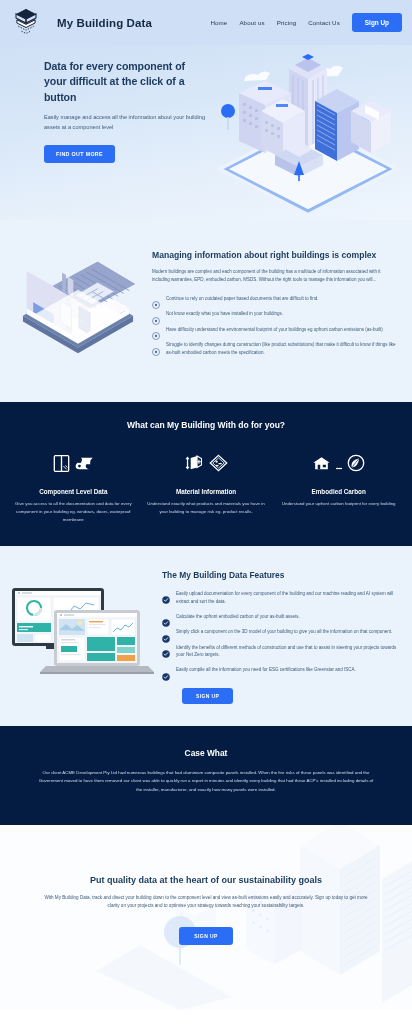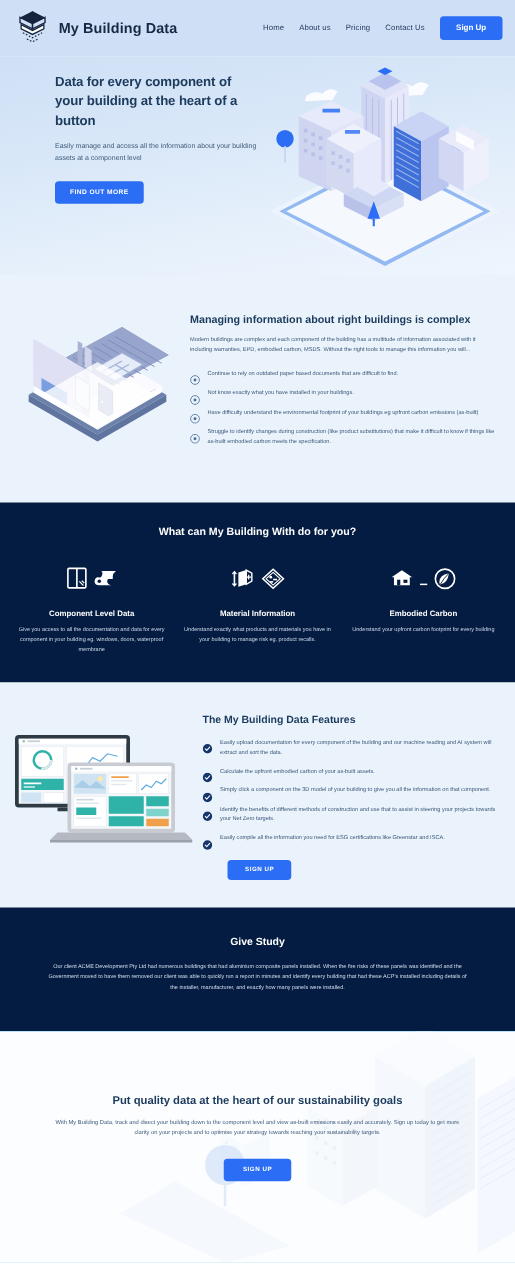--- a/index.html
+++ b/index.html
@@ -15,21 +15,21 @@
   
   .nav {
     height:45px;
     display:flex;
     align-items:center;
     padding:0 10px 0 12px;
     background:linear-gradient(180deg,#cfe0f6 0%,#cfe0f6 100%);
     position:relative;
     z-index:5;
   }
-  .brand { display:flex; align-items:center; gap:7px; }
+  .brand { display:flex; align-items:center; gap:17px; }
   .logo-svg { width:28px; height:30px; display:block; }
   .brand-name {
     font-size:11.5px; font-weight:bold; color:#132944; letter-spacing:.1px;
   }
   .nav-right { margin-left:auto; display:flex; align-items:center; gap:12px; }
   .nav-link {
     font-size:6.2px; color:#1d3557; text-decoration:none; white-space:nowrap;
     letter-spacing:.1px;
   }
   .signup-btn {
@@ -120,21 +120,21 @@
     letter-spacing:.4px; padding:5px 14px; cursor:pointer;
   }
 
   
   .sec-case { background:#041c41; padding:22px 36px 30px; text-align:center; }
   .case-title { color:#fff; font-size:8.4px; font-weight:bold; margin-bottom:11px; }
   .case-p { color:#d4dfee; font-size:4.4px; line-height:1.95; }
 
   
   .sec-cta {
-    position:relative; background:#7dd3fc; padding:50px 30px 0; text-align:center;
+    position:relative; background:#f0abfc; padding:50px 30px 0; text-align:center;
     height:185px; overflow:hidden;
   }
   .cta-art { position:absolute; inset:0; width:412px; height:185px; }
   .cta-inner { position:relative; z-index:3; }
   .cta-title { font-size:9px; font-weight:bold; color:#1b3a5c; margin-bottom:9px; }
   .cta-p { font-size:4.6px; color:#3c5979; line-height:1.9; margin:0 14px; }
   .cta-btn {
     margin-top:16px; background:#2b6ef5; color:#fff; border:none; border-radius:3px;
     font-size:5px; font-weight:bold; letter-spacing:.4px; padding:6px 15px;
     cursor:pointer;
@@ -275,21 +275,21 @@
         <path d="M120 106 L96 118 L96 128 L120 116 Z" fill="#d9dff5"></path>
       </g>
 
       <g>
           <path d="M96 112 L101 126 L91 126 Z" fill="#2b6ef5"></path>
           <rect x="95.2" y="126" width="1.6" height="6" fill="#2b6ef5"></rect>
         </g>
     </svg>
   </div>
   <div class="hero-copy">
-    <h1 class="hero-title">Data for every component of your building at the heart of a button</h1>
+    <h1 class="hero-title">Data for every component of your difficult at the click of a button</h1>
     <p class="hero-sub">Easily manage and access all the information about your building assets at a component level</p>
     <button class="hero-btn">FIND OUT MORE</button>
   </div>
 </section>
 
 <section class="sec-complex">
   <div class="house-art">
     <svg viewBox="0 0 150 130" width="140" height="130">
       <path d="M75 34 L134 68 L75 102 L16 68 Z" fill="#6d82ab"></path>
       <path d="M75 28 L130 60 L75 92 L20 60 Z" fill="#fafaff"></path>
@@ -562,21 +562,21 @@
             </svg>
         </span>
         <span class="feat-txt">Easily compile all the information you need for ESG certifications like Greenstar and ISCA.</span>
       </div>
     </div>
     <button class="feat-btn">SIGN UP</button>
   </div>
 </section>
 
 <section class="sec-case">
-  <h2 class="case-title">Give Study</h2>
+  <h2 class="case-title">Case What</h2>
   <p class="case-p">Our client ACME Development Pty Ltd had numerous buildings that had aluminium composite panels installed.  When the fire risks of these panels was identified and the Government moved to have them removed our client was able to quickly run a report in minutes and identify every building that had these ACP's installed including details of the installer, manufacturer, and exactly how many panels were installed.</p>
 </section>
 
 <section class="sec-cta">
   <div class="cta-art">
     <svg viewBox="0 0 412 185" width="412" height="185">
       <rect width="412" height="185" fill="#fbfdff"></rect>
       <g opacity=".55">
 
         <path d="M300 20 L340 44 L340 150 L300 126 Z" fill="#f1f5fb"></path>

